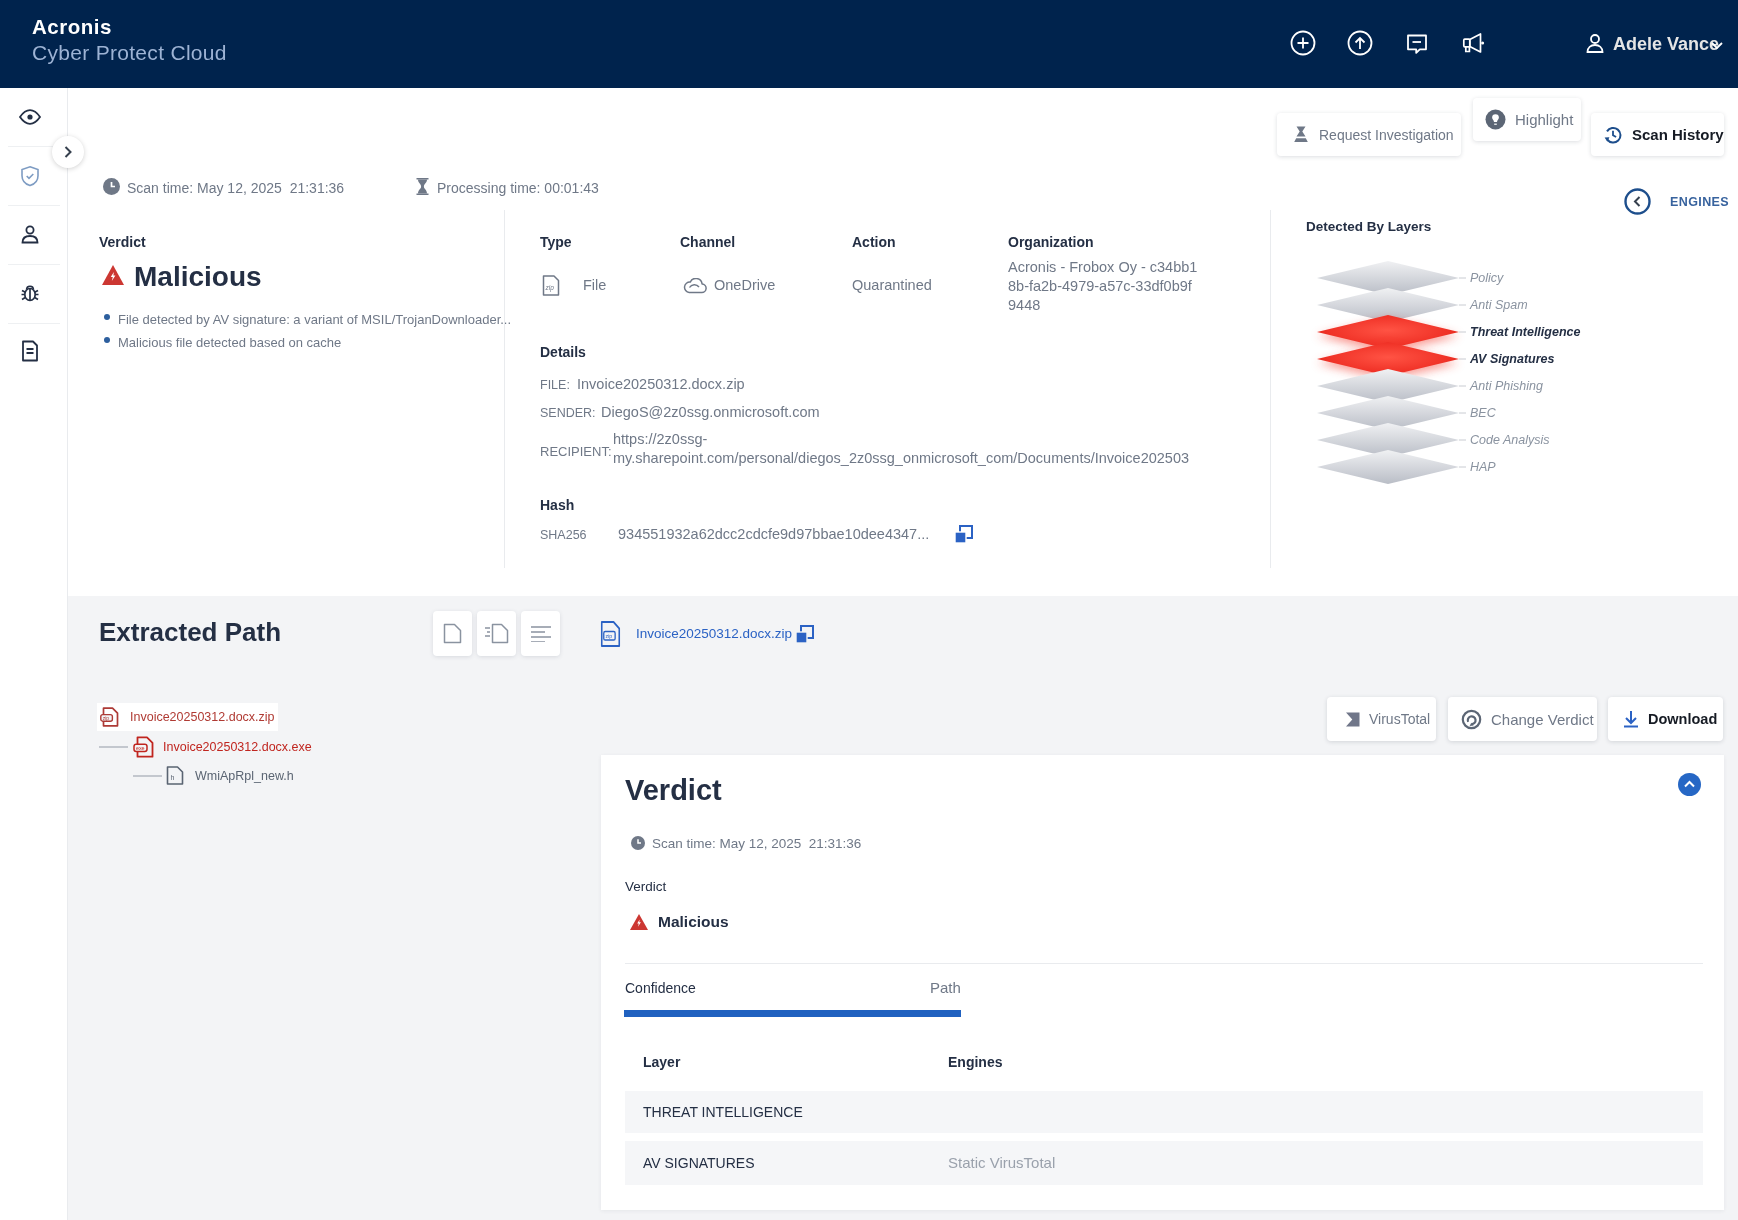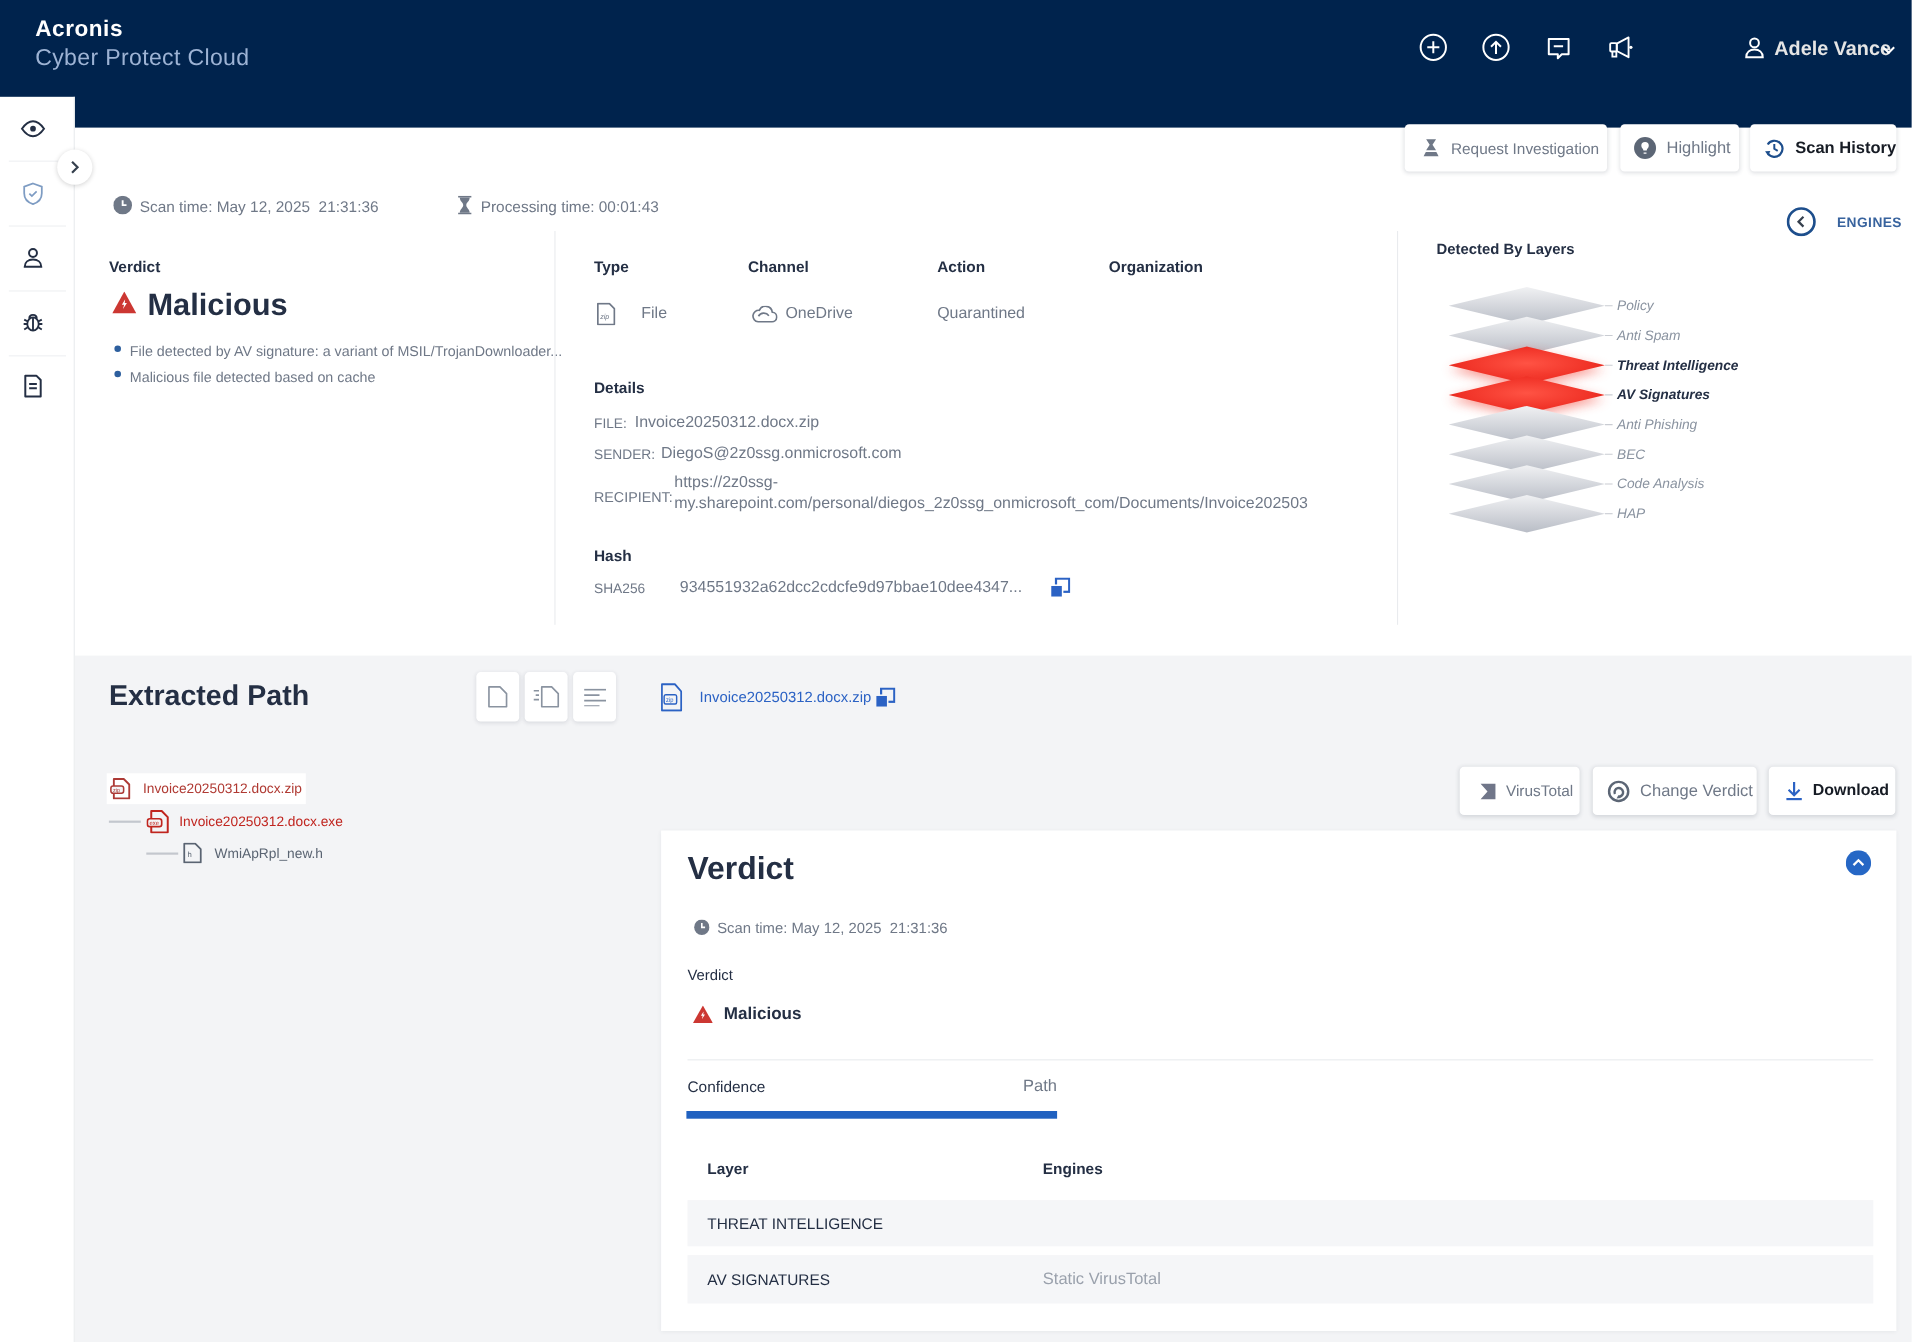--- a/index.html
+++ b/index.html
@@ -1,20 +1,20 @@
 <!DOCTYPE html>
 <html><head>
 <meta charset="utf-8">
 <style>
 * { margin:0; padding:0; box-sizing:border-box; }
 html,body { width:1738px; height:1220px; overflow:hidden; font-family:"Liberation Sans", sans-serif; background:#fff; }
 .abs { position:absolute; }
 #page { position:relative; width:1738px; height:1220px; }
 
-#header { left:0; top:0; width:1738px; height:116px; background:#00234d;text-decoration:underline; }
+#header { left:0; top:0; width:1738px; height:88px; background:#00234d;text-decoration:underline; }
 .logo1 { left:32px; top:15px; font-size:20.5px; font-weight:bold; color:#ffffff; letter-spacing:.5px; }
 .logo2 { left:32px; top:41px; font-size:21px; color:#9db3d4; letter-spacing:.3px; }
 .hicon { top:29px; width:28px; height:28px; color:#ffffff; }
 .uname { left:1613px; top:34px; font-size:18px; font-weight:bold; color:#e5e5e5; }
 
 #sidebar { left:0; top:88px; width:68px; height:1132px; background:#ffffff; border-right:1px solid #e9ebee; }
 .sdiv { left:8px; width:52px; height:1px; background:#eef0f2; }
 .sicon { left:18px; width:24px; height:24px; color:#36404e; }
 #expander { left:52px; top:136px; width:32px; height:32px; background:#fff; border-radius:50%; box-shadow:0 1px 5px rgba(0,0,0,.18); color:#36404e; display:flex; align-items:center; justify-content:center; }
 
@@ -99,21 +99,21 @@
       </svg>
     </div>
 
   <div class="abs btn" style="left:1277px; top:113px; width:184px; height:43px;">
     <svg style="margin-left:16px;" width="16" height="20" viewBox="0 0 16 20">
         <path d="M3.5 1.5h9l-3.2 5 3.2 5h-9l3.2-5z" fill="#6f7887"></path>
         <path d="M3.2 13.2h9.6l2 3.8H1.2z" fill="#6f7887"></path>
       </svg>
     <span style="margin-left:10px; font-size:14px;">Request Investigation</span>
   </div>
-  <div class="abs btn" style="left:1473px; top:113px; width:108px; height:43px;">
+  <div class="abs btn" style="left:1473px; top:98px; width:108px; height:43px;">
     <svg style="margin-left:12px;" width="21" height="21" viewBox="0 0 21 21">
         <circle cx="10.5" cy="10.5" r="10" fill="#5c6675"></circle>
         <path d="M10.5 5.2a3.4 3.4 0 013.4 3.4c0 2.2-1.9 2.7-1.9 4.3h-3c0-1.6-1.9-2.1-1.9-4.3a3.4 3.4 0 013.4-3.4z" fill="#fff"></path>
         <path d="M9.2 14.6h2.6v1.2H9.2z" fill="#fff"></path>
       </svg>
     <span style="margin-left:9px;">Highlight</span>
   </div>
   <div class="abs btn" style="left:1591px; top:113px; width:133px; height:43px;">
     <svg style="margin-left:12px;" width="20" height="20" viewBox="0 0 20 20">
         <path d="M4.3 14.6A7.3 7.3 0 104.0 6.4" fill="none" stroke="#1d4e8c" stroke-width="2"></path>
@@ -165,20 +165,21 @@
   <svg class="abs" style="left:683px; top:278px;" width="24" height="16" viewBox="0 0 24 16">
       <path d="M6.2 14.5h12.3a4.3 4.3 0 00.6-8.6A6.2 6.2 0 007.3 4.1a4.9 4.9 0 00-1.1 10.4z" fill="none" stroke="#6f7887" stroke-width="1.5" stroke-linejoin="round"></path>
       <path d="M6.5 9.5c2-3.5 7-3.8 9.5-.5" fill="none" stroke="#6f7887" stroke-width="1.5"></path>
     </svg>
   <div class="abs val" style="left:714px; top:277px;">OneDrive</div>
 
   <div class="abs lbl" style="left:852px; top:234px;">Action</div>
   <div class="abs val" style="left:852px; top:277px;">Quarantined</div>
 
   <div class="abs lbl" style="left:1008px; top:234px;">Organization</div>
+  <div class="abs val" style="left:1008px; top:258px; width:200px; line-height:19px;">Acronis - Frobox Oy - c34bb1 8b-fa2b-4979-a57c-33df0b9f 9448</div>
 
   <div class="abs lbl" style="left:540px; top:344px;">Details</div>
   <div class="abs val" style="left:540px; top:378px; font-size:12.5px;">FILE:</div>
   <div class="abs val" style="left:577px; top:376px;">Invoice20250312.docx.zip</div>
   <div class="abs val" style="left:540px; top:406px; font-size:12.5px;">SENDER:</div>
   <div class="abs val" style="left:601px; top:404px;">DiegoS@2z0ssg.onmicrosoft.com</div>
   <div class="abs val" style="left:540px; top:444px; font-size:13px;">RECIPIENT:</div>
   <div class="abs val" style="left:613px; top:430px; width:590px; line-height:19px; white-space:nowrap; overflow:hidden;">https://2z0ssg-<br>my.sharepoint.com/personal/diegos_2z0ssg_onmicrosoft_com/Documents/Invoice202503</div>
 
   <div class="abs lbl" style="left:540px; top:497px;">Hash</div>

